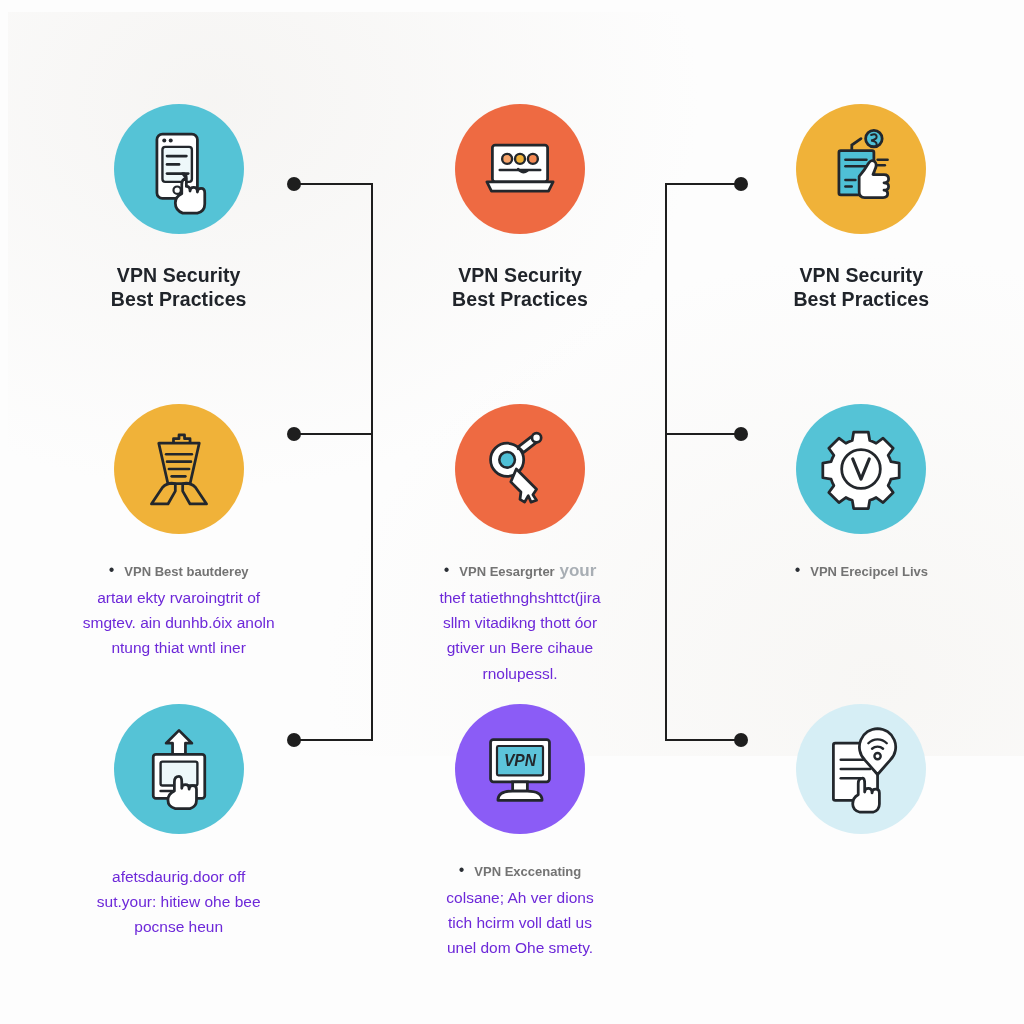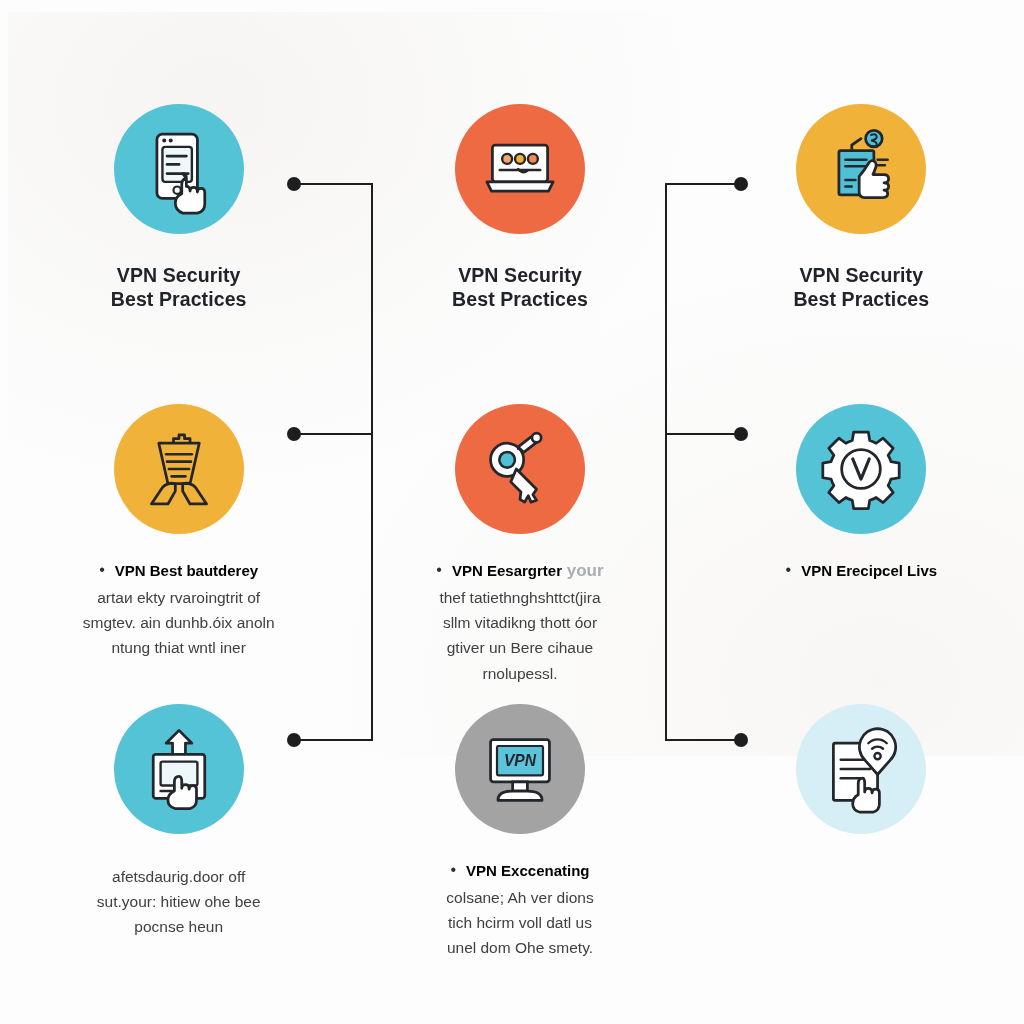--- a/index.html
+++ b/index.html
@@ -102,32 +102,32 @@
     color: #9aa0a6;
   }
   .bullet-dot {
     color: #2b2f35;
     font-size: 16px;
     margin-right: 10px;
     vertical-align: 1px;
   }
   .bullet-strong {
     font-weight: bold;
-    color: #000000;
-    font-size: 15px;
+    color: #737373;
+    font-size: 13px;
   }
   .bullet-tail {
     color: #a8aeb4;
     font-weight: bold;
   }
   .bullet-body {
     margin-top: 4px;
     font-size: 15.5px;
     line-height: 1.62;
-    color: #404040;
+    color: #6d28d9;
     text-align: center;
     white-space: pre-line;
   }
   .blurry { filter: blur(.25px); }
 </style>
 </head>
 <body>
 
 <div id="infographic">
 
@@ -294,21 +294,21 @@
         </span>
       </div>
       <div class="bullet-block">
         <div class="bullet-body blurry">afetsdaurig.door off
 sut.your: hitiew ohe bee
 pocnse heun</div>
       </div>
     </div>
 
     <div class="cell">
-      <div class="badge" style="background:#a3a3a3">
+      <div class="badge" style="background:#8b5cf6">
         <span>
           <svg width="92" height="92" viewBox="0 0 100 100">
             <rect x="18" y="18" width="64" height="46" rx="3" fill="#fff" stroke="#23272c" stroke-width="3"></rect>
             <rect x="25" y="25" width="50" height="32" rx="1.5" fill="#5cc4da" stroke="#23272c" stroke-width="2.4"></rect>
             <text x="50" y="47" font-family="Liberation Sans, sans-serif" font-size="17" font-style="italic" font-weight="bold" fill="#23272c" text-anchor="middle">VPN</text>
             <rect x="42" y="64" width="16" height="10" fill="#fff" stroke="#23272c" stroke-width="3"></rect>
             <path d="M26 84 q0 -10 16 -10 l16 0 q16 0 16 10 z" fill="#fff" stroke="#23272c" stroke-width="3" stroke-linejoin="round"></path>
           </svg>
         </span>
       </div>

